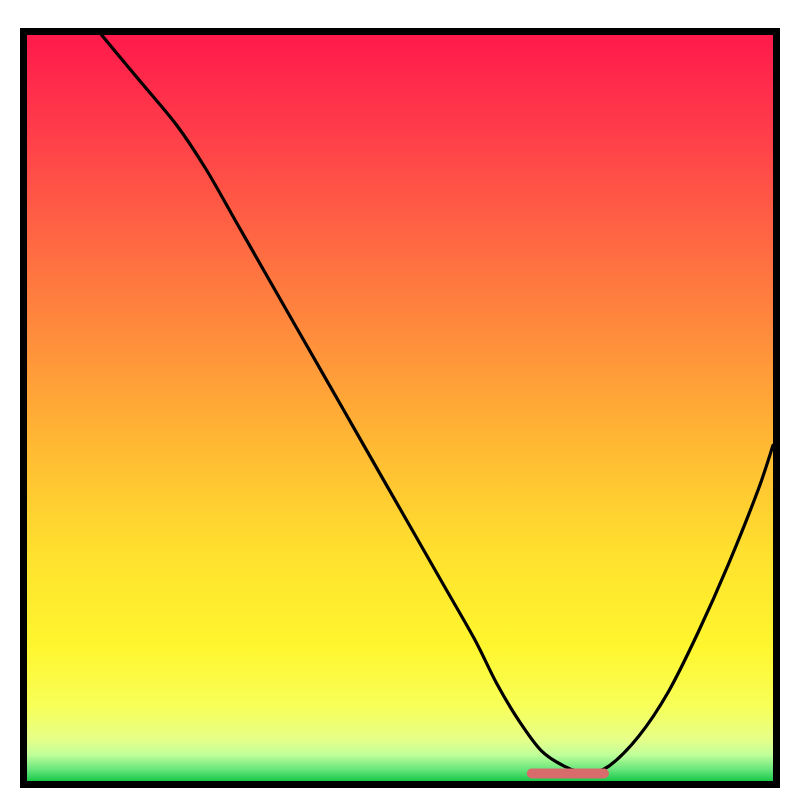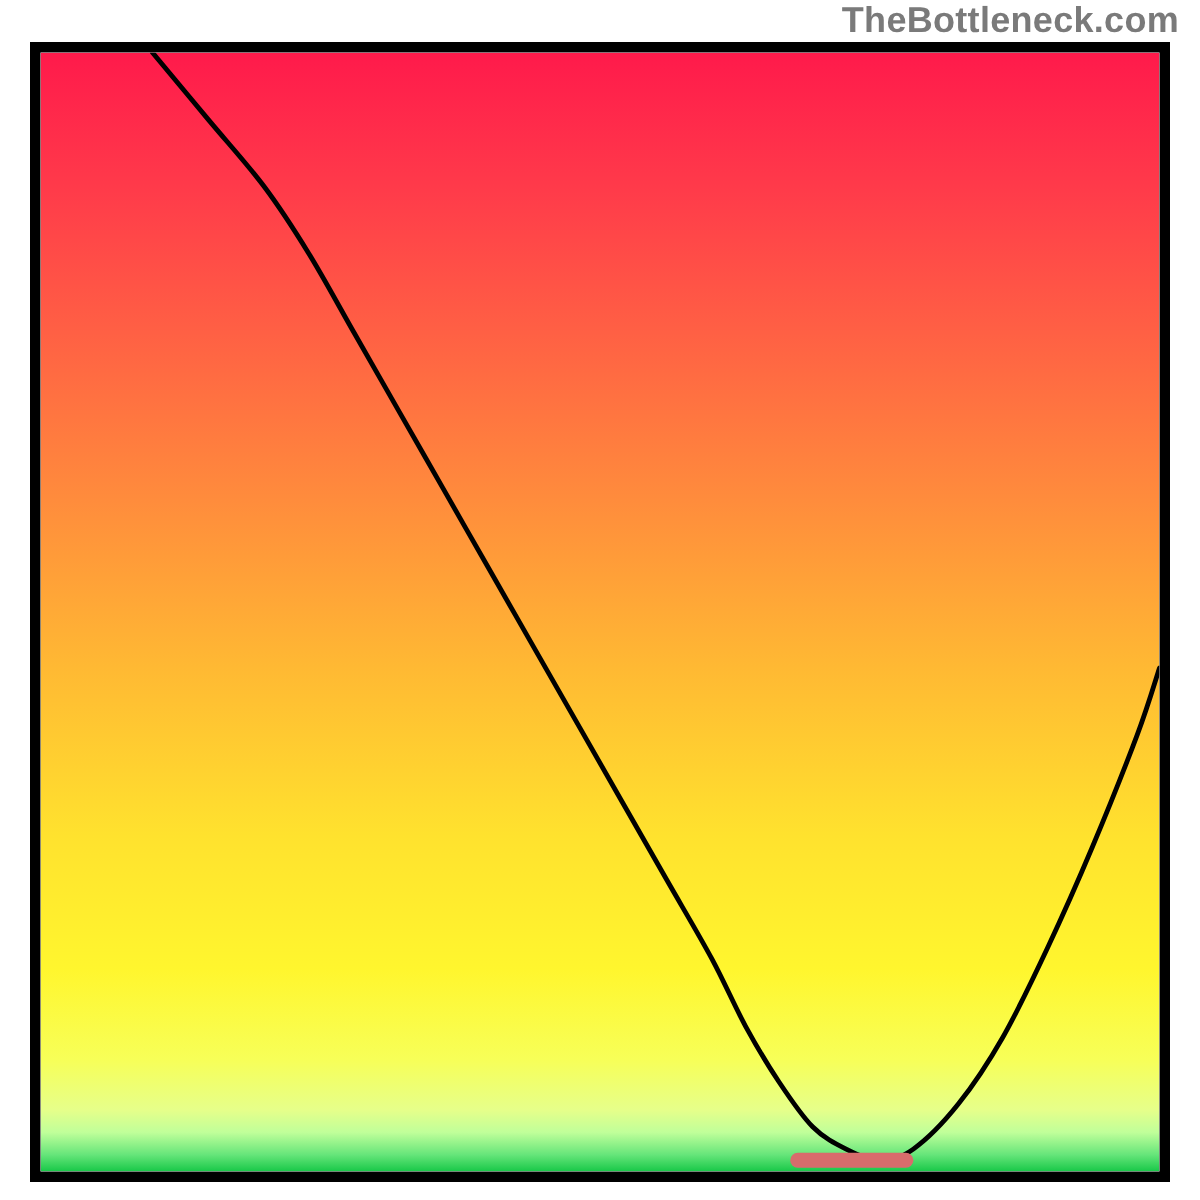--- a/index.html
+++ b/index.html
@@ -42,21 +42,20 @@
     height: 100%;
   }
   svg {
     display: block;
   }
 </style>
 </head>
 <body>
 
 <div class="container">
-  <div class="watermark">TheBottleneck.com</div>
 
   <div class="plot-frame">
     <div class="plot-inner">
       <svg id="chart-svg" width="746" height="746" viewBox="0 0 746 746" preserveAspectRatio="none">
         <defs>
           <linearGradient id="bg-grad" x1="0" y1="0" x2="0" y2="1">
               <stop offset="0%" stop-color="#ff1a4b"></stop>
               <stop offset="12%" stop-color="#ff3a4a"></stop>
               <stop offset="25%" stop-color="#ff6044"></stop>
               <stop offset="40%" stop-color="#ff8c3c"></stop>

